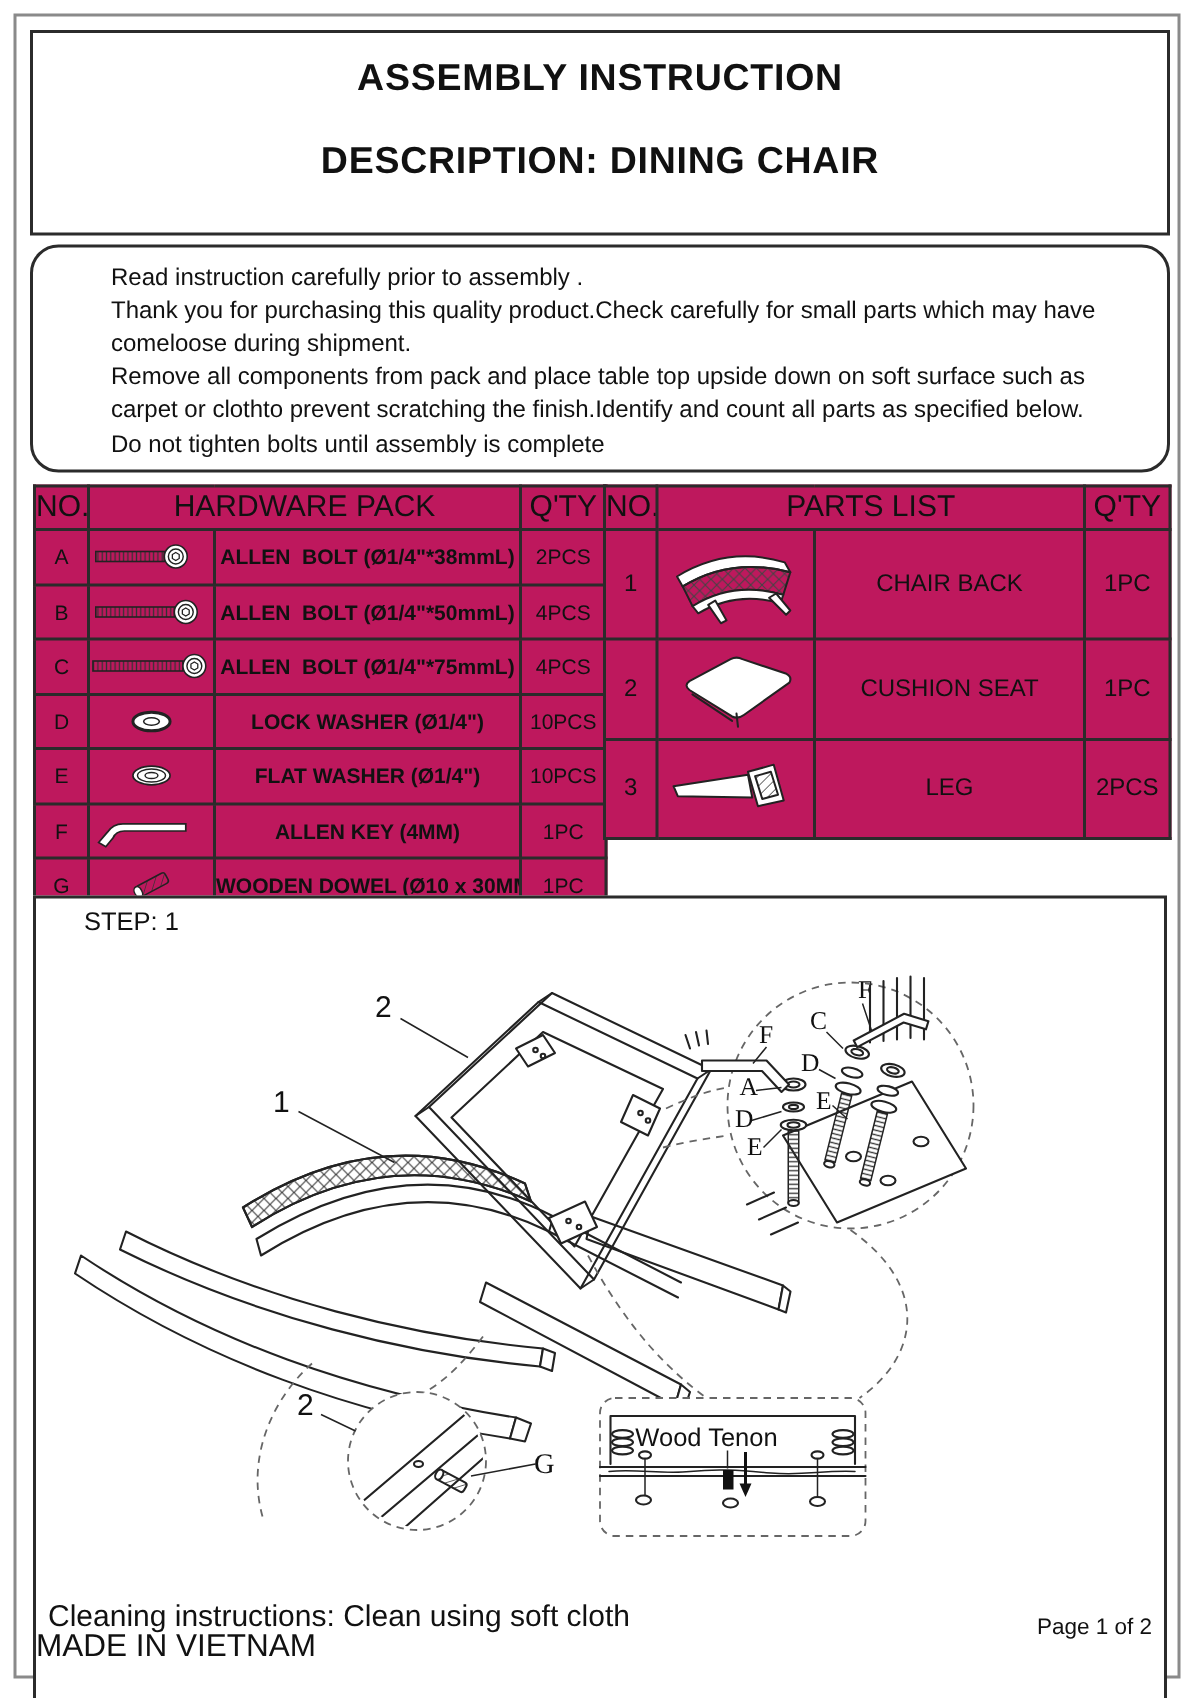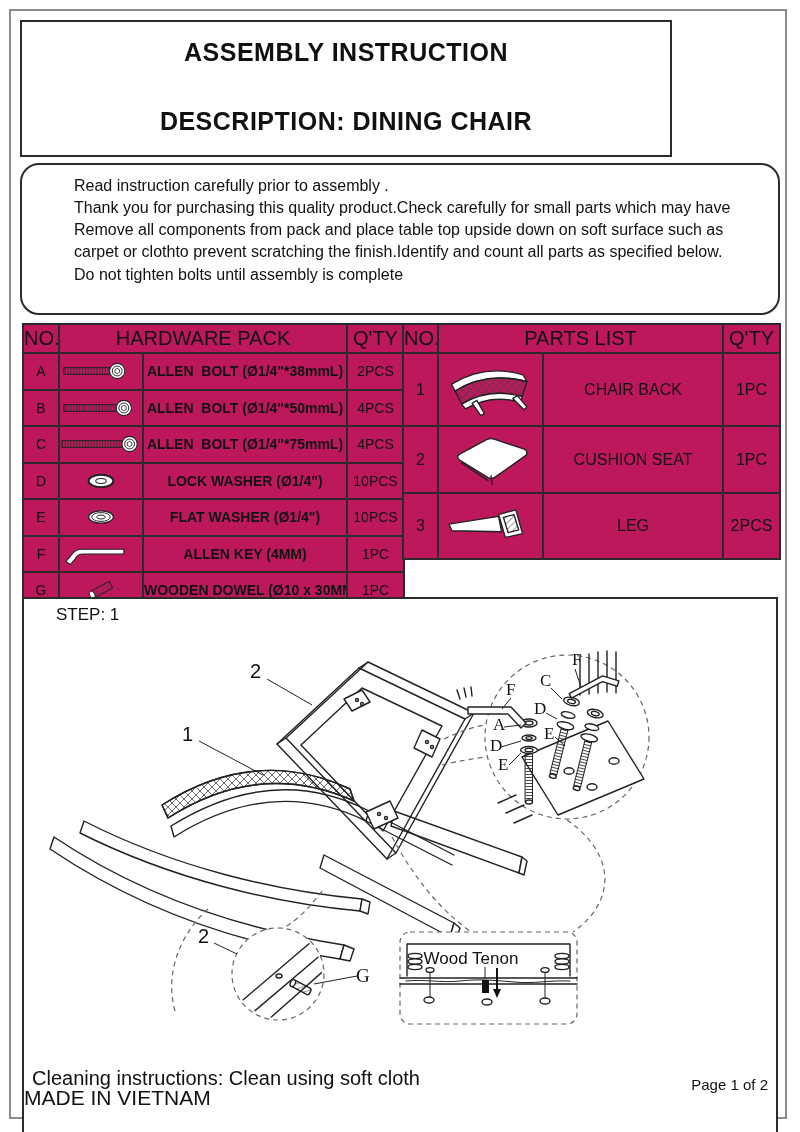--- a/index.html
+++ b/index.html
@@ -1,23 +1,23 @@
 <!DOCTYPE html>
 <html><head>
 <meta charset="utf-8">
 <style>
   html,body{margin:0;padding:0;background:#ffffff;}
   .page{position:relative;width:800px;height:1132px;background:#fff;
         font-family:"Liberation Sans",sans-serif;color:#111;overflow:hidden;}
   .gray-frame{position:absolute;left:9px;top:9px;width:778px;height:1110px;
         border:2px solid #8a8a8a;box-sizing:border-box;}
   .box{position:absolute;border:2px solid #2b2b2b;background:#fff;box-sizing:border-box;}
-  .title-box{left:20px;top:20px;width:652px;height:137px;text-align:center;}
+  .title-box{left:20px;top:20px;width:760px;height:137px;text-align:center;}
   .doc-title{font-size:25px;font-weight:bold;margin-top:16px;letter-spacing:.5px;}
-  .doc-sub{font-size:25px;font-weight:bold;margin-top:40px;letter-spacing:.5px;}
+  .doc-sub{font-size:25px;font-weight:bold;margin-top:26px;letter-spacing:.5px;}
   .instr-box{left:20px;top:163px;width:760px;height:152px;padding:10px 40px 0 52px;
         font-size:16px;line-height:22px;border-radius:19px;}
   .instr-line{margin:0;}
   .instr-line.gap{margin-top:1px;}
   table{position:absolute;border-collapse:collapse;table-layout:fixed;background:#be185d;}
   th,td{border:2px solid #2b2b2b;padding:0;text-align:center;vertical-align:middle;overflow:hidden;}
   th{font-weight:normal;font-size:20px;height:27px;}
   .hw-table{left:22px;top:323px;width:381px;}
   .hw-table td{height:34.5px;font-size:14px;}
   .hw-name{font-weight:bold;font-size:13px;white-space:pre;}
@@ -67,20 +67,21 @@
   <div class="gray-frame"></div>
 
   <div class="box title-box">
     <div class="doc-title">ASSEMBLY INSTRUCTION</div>
     <div class="doc-sub">DESCRIPTION: DINING CHAIR</div>
   </div>
 
   <div class="box instr-box">
     <p class="instr-line">Read instruction carefully prior to assembly .</p>
     <p class="instr-line">Thank you for purchasing this quality product.Check carefully for small parts which may have</p>
+    <p class="instr-line">comeloose during shipment.</p>
     <p class="instr-line">Remove all components from pack and place table top upside down on soft surface such as</p>
     <p class="instr-line">carpet or clothto prevent scratching the finish.Identify and count all parts as specified below.</p>
     <p class="instr-line gap">Do not tighten bolts until assembly is complete</p>
   </div>
 
   <table class="hw-table">
     <colgroup>
         <col style="width:36px">
         <col style="width:84px">
         <col style="width:204px">

